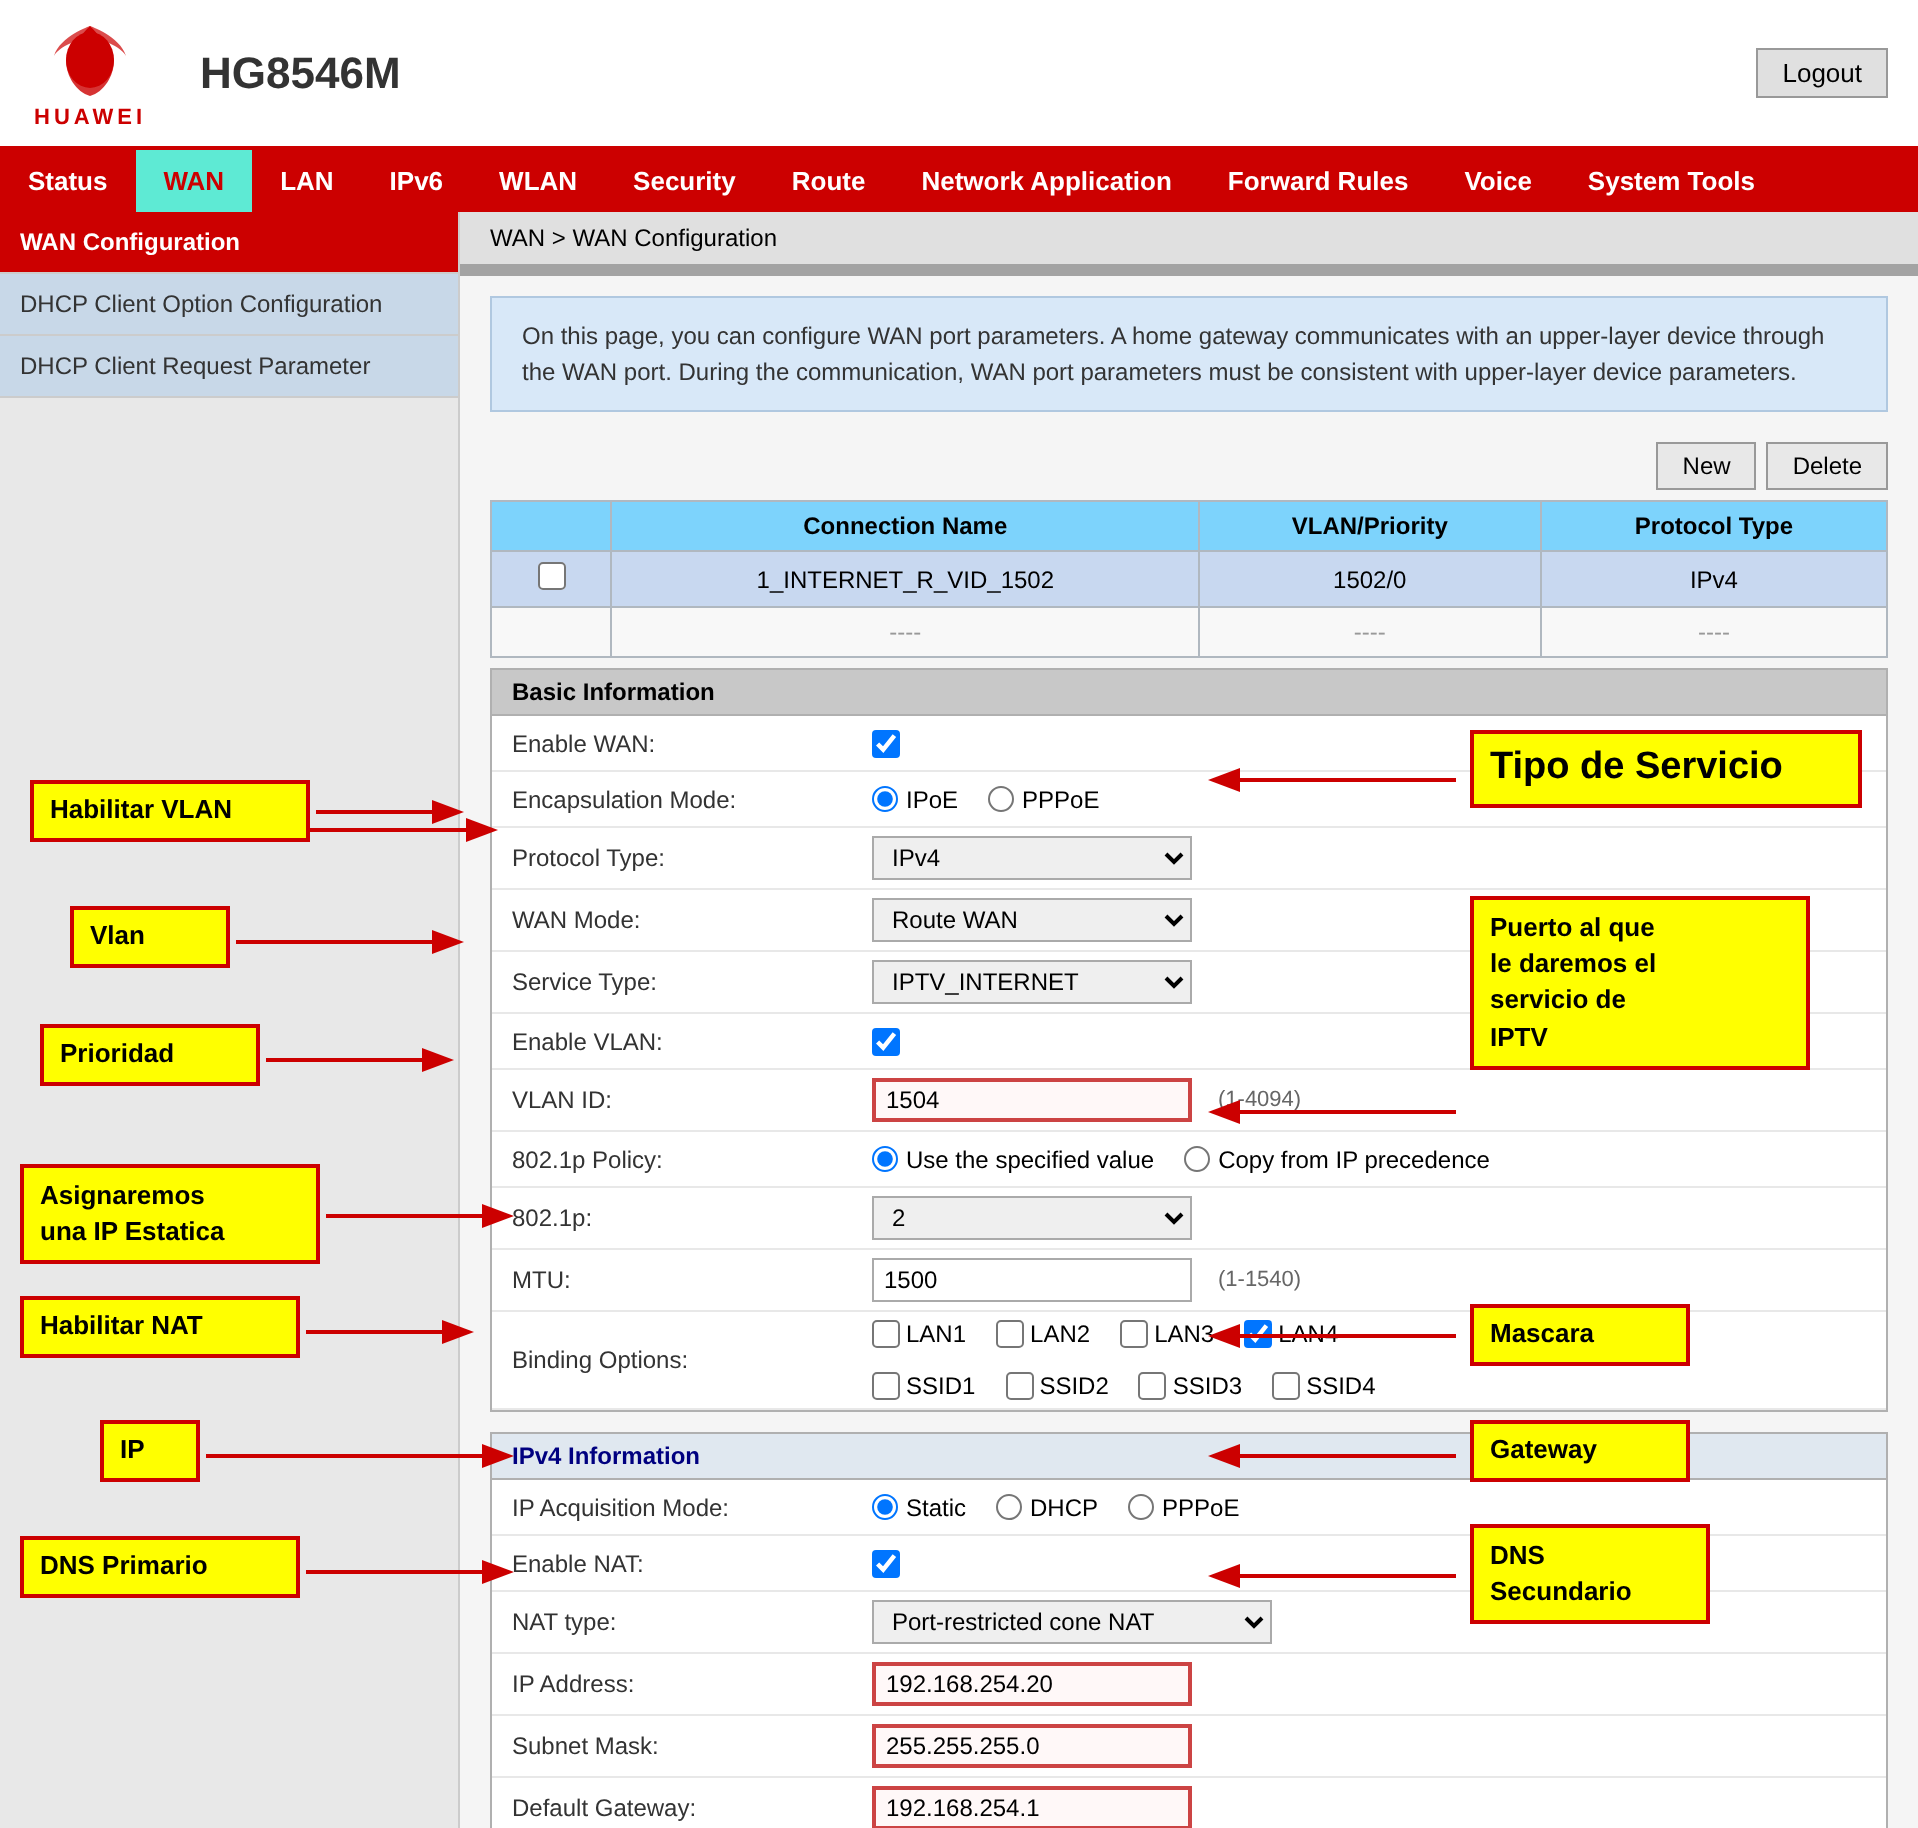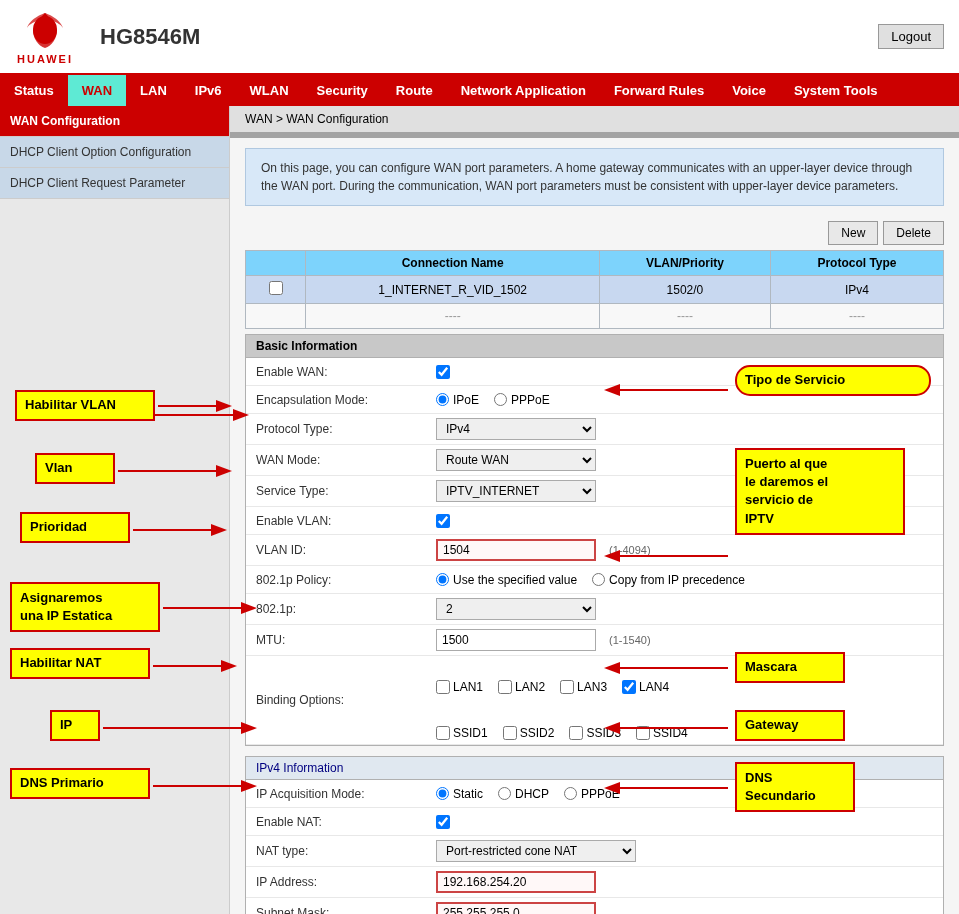--- a/index.html
+++ b/index.html
@@ -56,34 +56,34 @@
     input[type="text"], input[type="number"] { padding: 2px 5px; border: 1px solid #aaa; font-size: 12px; height: 22px; }
     input.medium { width: 160px; }
     input.highlight { border: 2px solid #cc4444; background: #fff8f8; }
     
     select { padding: 2px 5px; border: 1px solid #aaa; font-size: 12px; height: 22px; }
     select.medium { width: 160px; }
     
     .radio-group { display: flex; align-items: center; gap: 15px; }
     .radio-group label { display: flex; align-items: center; gap: 4px; font-size: 12px; cursor: pointer; }
     
-    .checkbox-group { display: flex; align-items: center; gap: 15px; flex-wrap: wrap; margin-top: 20px; }
+    .checkbox-group { display: flex; align-items: center; gap: 15px; flex-wrap: wrap; }
     .checkbox-group label { display: flex; align-items: center; gap: 3px; font-size: 12px; cursor: pointer; }
     
     .hint { color: #666; font-size: 11px; margin-left: 5px; }
     
     
     .page-wrapper { position: relative; width: 959px; }
     
     
     .annotations-layer { position: absolute; top: 0; left: 0; width: 100%; height: 100%; pointer-events: none; z-index: 100; }
     .ann-box { position: absolute; background: yellow; border: 2px solid #cc0000; padding: 5px 8px; font-size: 13px; font-weight: bold; color: #000; line-height: 1.3; }
 
     .ipv4-section { margin: 5px 15px 5px; border: 1px solid #b0b0b0; background: #fff; }
-    .ipv4-title { background: #e0e8f0; padding: 4px 10px; font-weight: normal; font-size: 12px; border-bottom: 1px solid #b0b0b0; color: #000080; }
+    .ipv4-title { background: #e0e8f0; padding: 4px 10px; font-weight: bold; font-size: 12px; border-bottom: 1px solid #b0b0b0; color: #000080; }
 
     input[type="checkbox"] { width: 14px; height: 14px; cursor: pointer; }
   </style>
 </head>
 <body>
 
 <div class="page-wrapper" id="main-wrapper">
 
   <div class="header">
     <div class="header-left">
@@ -348,21 +348,21 @@
     <div class="ann-box" style="top:390px; left:15px; width:140px; font-size:13px;">Habilitar VLAN</div>
 
     <svg style="position:absolute;top:405px;left:155px;pointer-events:none;" width="100" height="20">
       <line x1="0" y1="10" x2="90" y2="10" stroke="#cc0000" stroke-width="2" marker-end="url(#arrow)"></line>
     </svg>
 
     <div class="ann-box" style="top:453px; left:35px; width:80px; font-size:13px;">Vlan</div>
 
     <div class="ann-box" style="top:512px; left:20px; width:110px; font-size:13px;">Prioridad</div>
 
-    <div class="ann-box" style="top:365px; left:735px; width:196px; font-size:13px;border-radius:15px;">Tipo de Servicio</div>
+    <div class="ann-box" style="top:365px; left:735px; width:196px; font-size:19px;">Tipo de Servicio</div>
 
     <div class="ann-box" style="top:448px; left:735px; width:170px; font-size:13px; line-height:1.4;">Puerto al que<br>le daremos el<br>servicio de<br>IPTV</div>
 
     <div class="ann-box" style="top:582px; left:10px; width:150px; font-size:13px; line-height:1.4;">Asignaremos<br>una IP Estatica</div>
 
     <div class="ann-box" style="top:648px; left:10px; width:140px; font-size:13px;">Habilitar NAT</div>
 
     <div class="ann-box" style="top:710px; left:50px; width:50px; font-size:13px;">IP</div>
 
     <div class="ann-box" style="top:768px; left:10px; width:140px; font-size:13px;">DNS Primario</div>

